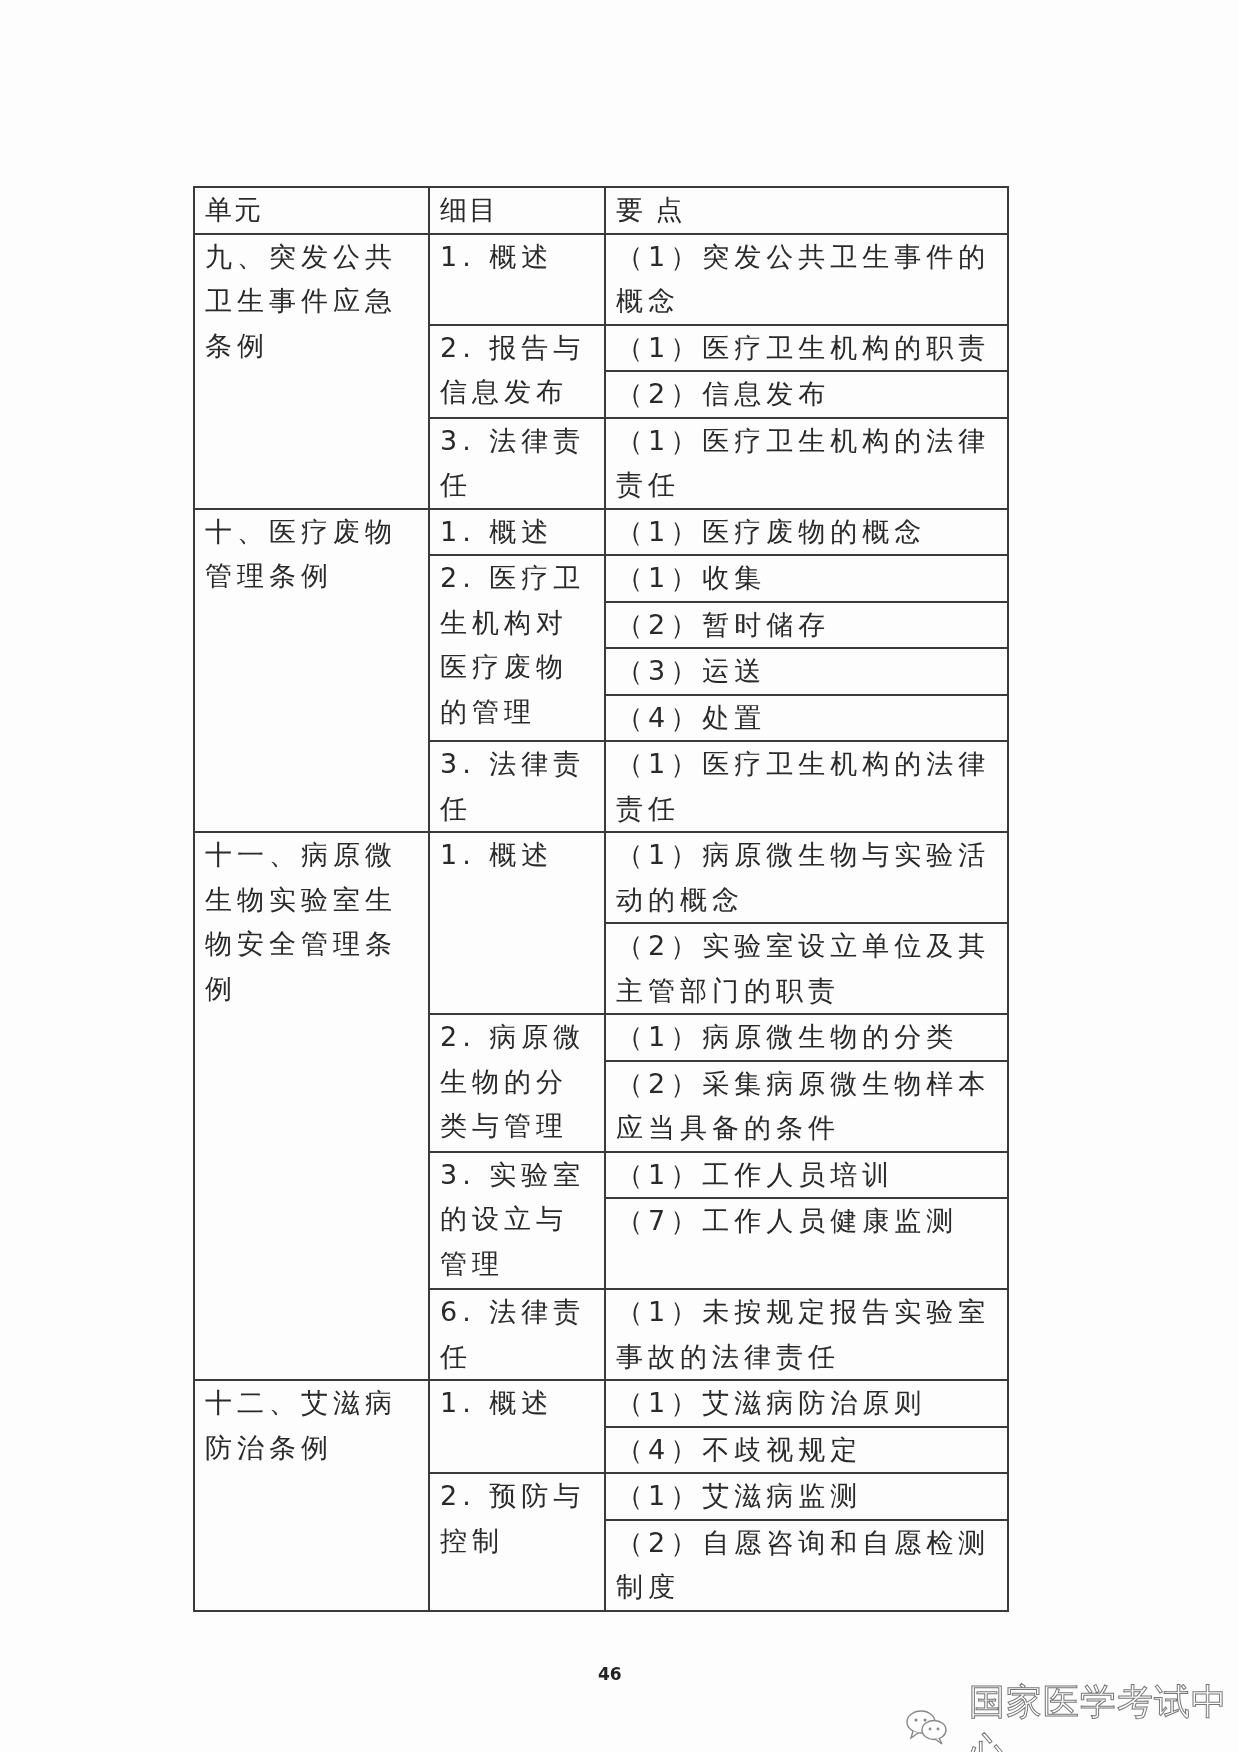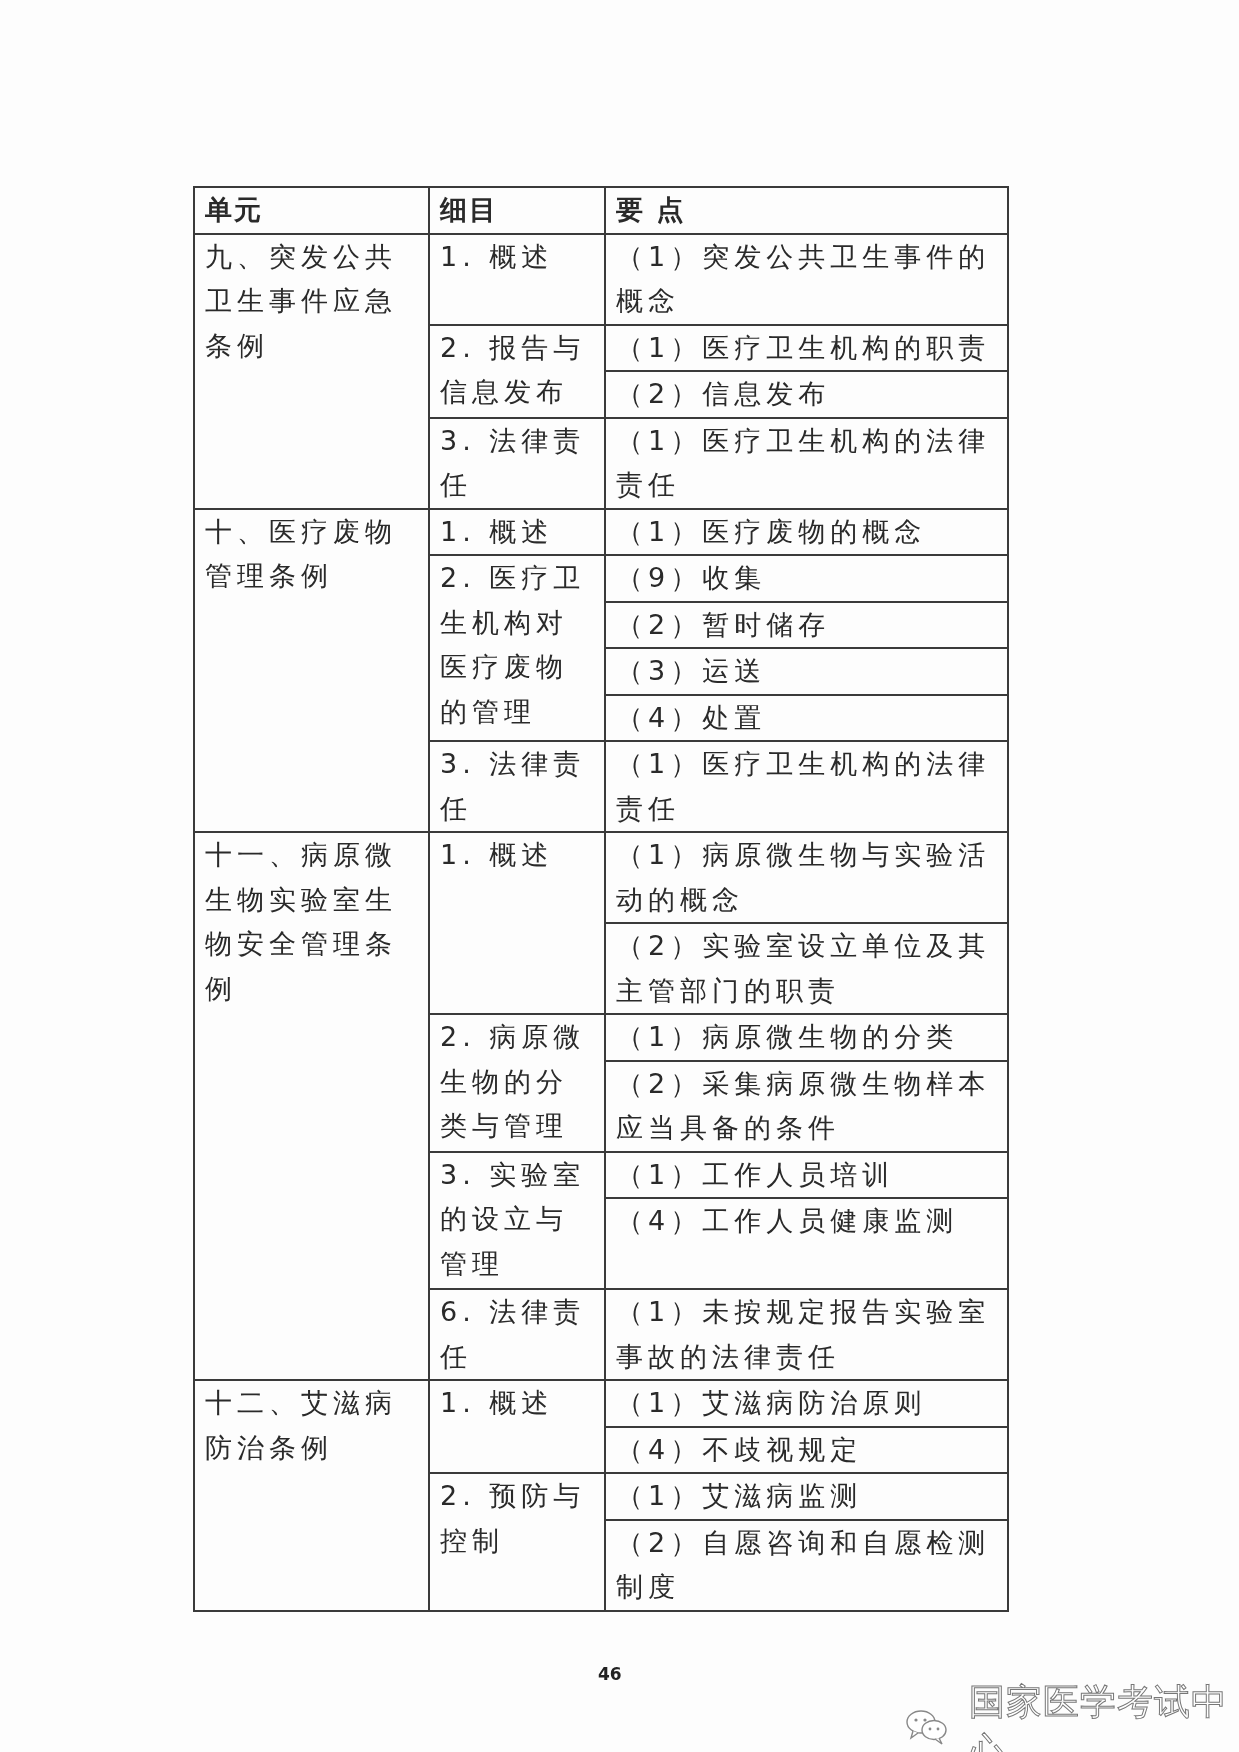--- a/index.html
+++ b/index.html
@@ -10,21 +10,21 @@
   .page { position:absolute; inset:0; background:#fdfdfd; }
   table.outline {
     position:absolute; left:193px; top:186px; width:814px;
     border-collapse:collapse; table-layout:fixed;
   }
   table.outline td, table.outline th {
     border:2px solid #3a3a3a; vertical-align:top; padding:0 10px;
     font-size:27px; line-height:44.5px; text-align:left; font-weight:normal;
     letter-spacing:5px; word-break:break-all;
   }
-  table.outline th { font-weight:bold; letter-spacing:2px; height:43px;border-radius:22px; }
+  table.outline th { font-weight:normal; letter-spacing:2px; height:43px;border-radius:22px; }
   col.c1 { width:235px; } col.c2 { width:176px; } col.c3 { width:403px; }
   td.unit { letter-spacing:6px;margin-top:8px; }
   td.item { letter-spacing:7px; text-align:justify; }
   .pageno {
     position:absolute; left:598px; top:1664px; font-size:17px; font-weight:bold; color:#222;
   }
   .watermark {
     position:absolute; left:905px; top:1678px; display:flex; align-items:center; gap:20px;
     color:#ffffff; font-size:36px; letter-spacing:1px;
     -webkit-text-stroke:1px #777; font-family:"DejaVu Sans",sans-serif;
@@ -68,21 +68,21 @@
         <td>（1）医疗卫生机构的法律责任</td>
       </tr>
 
       <tr>
         <td class="unit" rowspan="6">十、医疗废物管理条例</td>
         <td class="item">1. 概述</td>
         <td>（1）医疗废物的概念</td>
       </tr>
       <tr>
         <td class="item" rowspan="4">2. 医疗卫生机构对医疗废物的管理</td>
-        <td>（9）收集</td>
+        <td>（1）收集</td>
       </tr>
       <tr>
         <td>（2）暂时储存</td>
       </tr>
       <tr>
         <td>（3）运送</td>
       </tr>
       <tr>
         <td>（4）处置</td>
       </tr>
@@ -104,21 +104,21 @@
         <td>（1）病原微生物的分类</td>
       </tr>
       <tr>
         <td>（2）采集病原微生物样本应当具备的条件</td>
       </tr>
       <tr>
         <td class="item" rowspan="2">3. 实验室的设立与管理</td>
         <td>（1）工作人员培训</td>
       </tr>
       <tr>
-        <td style="height:89px">（4）工作人员健康监测</td>
+        <td style="height:89px">（7）工作人员健康监测</td>
       </tr>
       <tr>
         <td class="item">6. 法律责任</td>
         <td>（1）未按规定报告实验室事故的法律责任</td>
       </tr>
 
       <tr>
         <td class="unit" rowspan="4">十二、艾滋病防治条例</td>
         <td class="item" rowspan="2">1. 概述</td>
         <td>（1）艾滋病防治原则</td>

